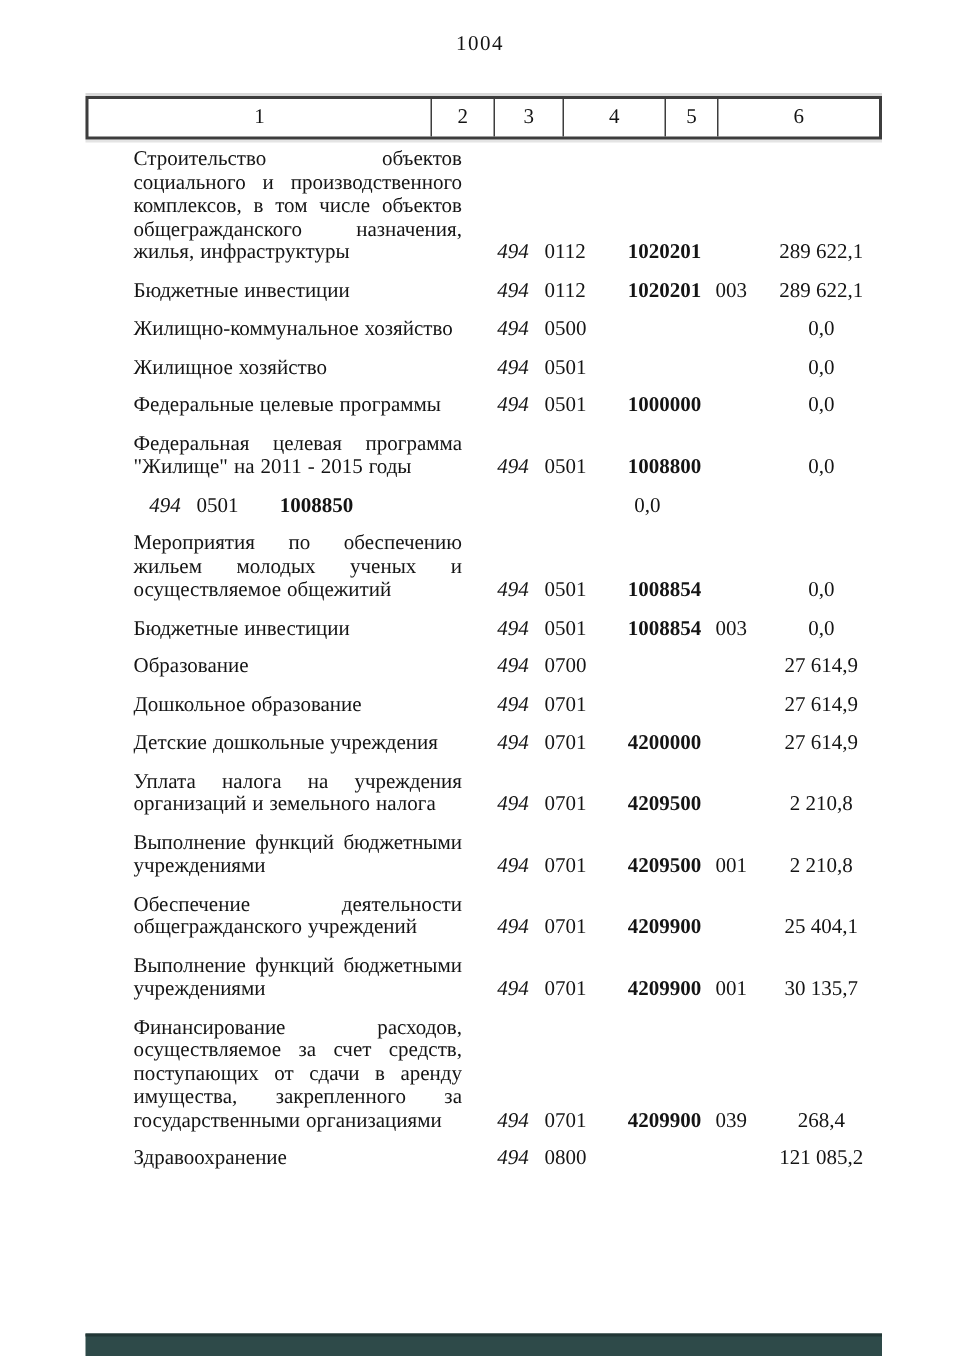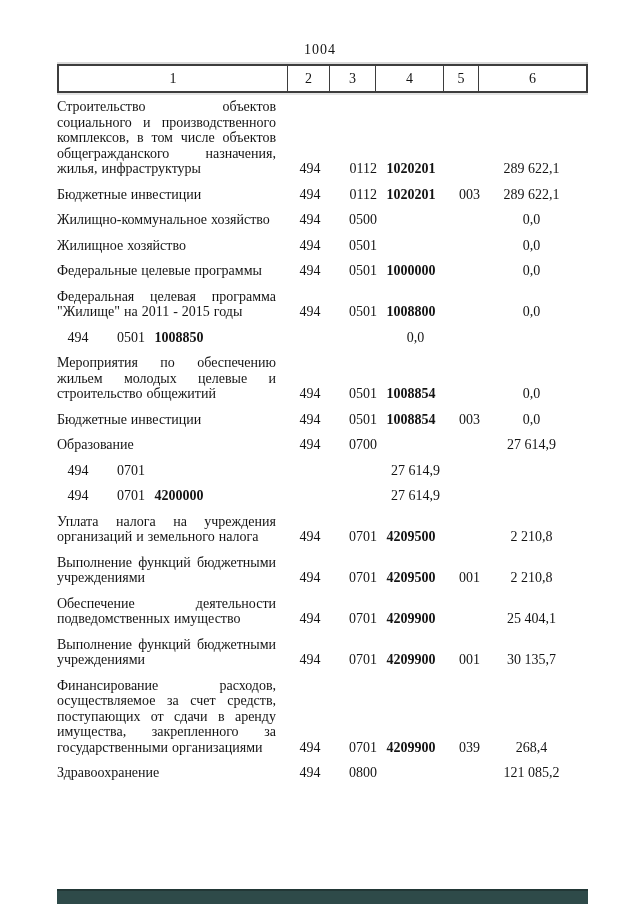--- a/index.html
+++ b/index.html
@@ -4,50 +4,50 @@
 <style>
   html,body{margin:0;padding:0;}
   body{
     width:640px;height:905px;overflow:hidden;background:#ffffff;
     font-family:"Liberation Serif","DejaVu Serif",serif;
     color:#141414;position:relative;
   }
   .page{position:relative;width:640px;height:905px;}
   .page-number{
     position:absolute;top:22px;left:0;width:640px;
-    text-align:center;font-size:14px;letter-spacing:1px;margin-top:20px;
+    text-align:center;font-size:14px;letter-spacing:1px;
   }
   .table{position:absolute;left:57px;top:64px;width:531px;}
   .thead{
     display:flex;border:2px solid #3d3d3d;box-sizing:border-box;
     height:29px;align-items:center;background:#fff;
     box-shadow:0 -2px 0 #d9d9d9, 0 2px 0 #e4e4e4;
   }
   .thead .hc{
     text-align:center;font-size:14px;line-height:25px;height:25px;
     box-sizing:border-box;
   }
   .thead .hc + .hc{border-left:1px solid #3d3d3d;}
   .h1{width:228px;} .h2{width:42px;} .h3{width:46px;}
   .h4{width:68px;} .h5{width:35px;} .h6{width:108px;flex:1;}
-  .tbody{margin-top:6px;}
+  .tbody{margin-top:6px;margin-left:32px;}
   .row{
     display:flex;align-items:flex-end;margin-bottom:10px;
     font-size:14px;line-height:15.5px;
   }
   .cell{box-sizing:border-box;white-space:nowrap;}
   .c1{
     width:232px;padding-right:13px;white-space:normal;
     text-align:justify;text-align-last:left;
     word-spacing:0.5px;
   }
-  .c2{width:42px;text-align:center;}
-  .c3{width:46px;text-align:right;}
+  .c2{width:42px;text-align:center;font-style:italic;}
+  .c3{width:46px;text-align:left;}
   .c4{width:68px;text-align:center;font-weight:bold;}
-  .c5{width:35px;text-align:right;}
+  .c5{width:35px;text-align:left;}
   .c6{width:108px;text-align:center;padding-right:5px;flex:1;}
   .partial-bar{
     position:absolute;left:57px;top:889px;width:531px;height:13px;
     background:#2e4a49;border-top:2px solid #223736;
   }
 </style>
 </head>
 <body style="color: rgb(20, 20, 20);">
 
 <div class="page">
@@ -122,21 +122,21 @@
 
   <div class="row">
     <div class="cell c2">494</div>
     <div class="cell c3">0501</div>
     <div class="cell c4">1008850</div>
     <div class="cell c5"></div>
     <div class="cell c6">0,0</div>
   </div>
 
   <div class="row">
-    <div class="cell c1">Мероприятия по обеспечению жильем молодых целевые и строительство общежитий</div>
+    <div class="cell c1">Мероприятия по обеспечению жильем молодых ученых и осуществляемое общежитий</div>
     <div class="cell c2">494</div>
     <div class="cell c3">0501</div>
     <div class="cell c4">1008854</div>
     <div class="cell c5"></div>
     <div class="cell c6">0,0</div>
   </div>
 
   <div class="row">
     <div class="cell c1">Бюджетные инвестиции</div>
     <div class="cell c2">494</div>
@@ -149,28 +149,30 @@
   <div class="row">
     <div class="cell c1">Образование</div>
     <div class="cell c2">494</div>
     <div class="cell c3">0700</div>
     <div class="cell c4"></div>
     <div class="cell c5"></div>
     <div class="cell c6">27 614,9</div>
   </div>
 
   <div class="row">
+    <div class="cell c1">Дошкольное образование</div>
     <div class="cell c2">494</div>
     <div class="cell c3">0701</div>
     <div class="cell c4"></div>
     <div class="cell c5"></div>
     <div class="cell c6">27 614,9</div>
   </div>
 
   <div class="row">
+    <div class="cell c1">Детские дошкольные учреждения</div>
     <div class="cell c2">494</div>
     <div class="cell c3">0701</div>
     <div class="cell c4">4200000</div>
     <div class="cell c5"></div>
     <div class="cell c6">27 614,9</div>
   </div>
 
   <div class="row">
     <div class="cell c1">Уплата налога на учреждения организаций и земельного налога</div>
     <div class="cell c2">494</div>
@@ -183,21 +185,21 @@
   <div class="row">
     <div class="cell c1">Выполнение функций бюджетными учреждениями</div>
     <div class="cell c2">494</div>
     <div class="cell c3">0701</div>
     <div class="cell c4">4209500</div>
     <div class="cell c5">001</div>
     <div class="cell c6">2 210,8</div>
   </div>
 
   <div class="row">
-    <div class="cell c1">Обеспечение деятельности подведомственных имущество</div>
+    <div class="cell c1">Обеспечение деятельности общегражданского учреждений</div>
     <div class="cell c2">494</div>
     <div class="cell c3">0701</div>
     <div class="cell c4">4209900</div>
     <div class="cell c5"></div>
     <div class="cell c6">25 404,1</div>
   </div>
 
   <div class="row">
     <div class="cell c1">Выполнение функций бюджетными учреждениями</div>
     <div class="cell c2">494</div>

